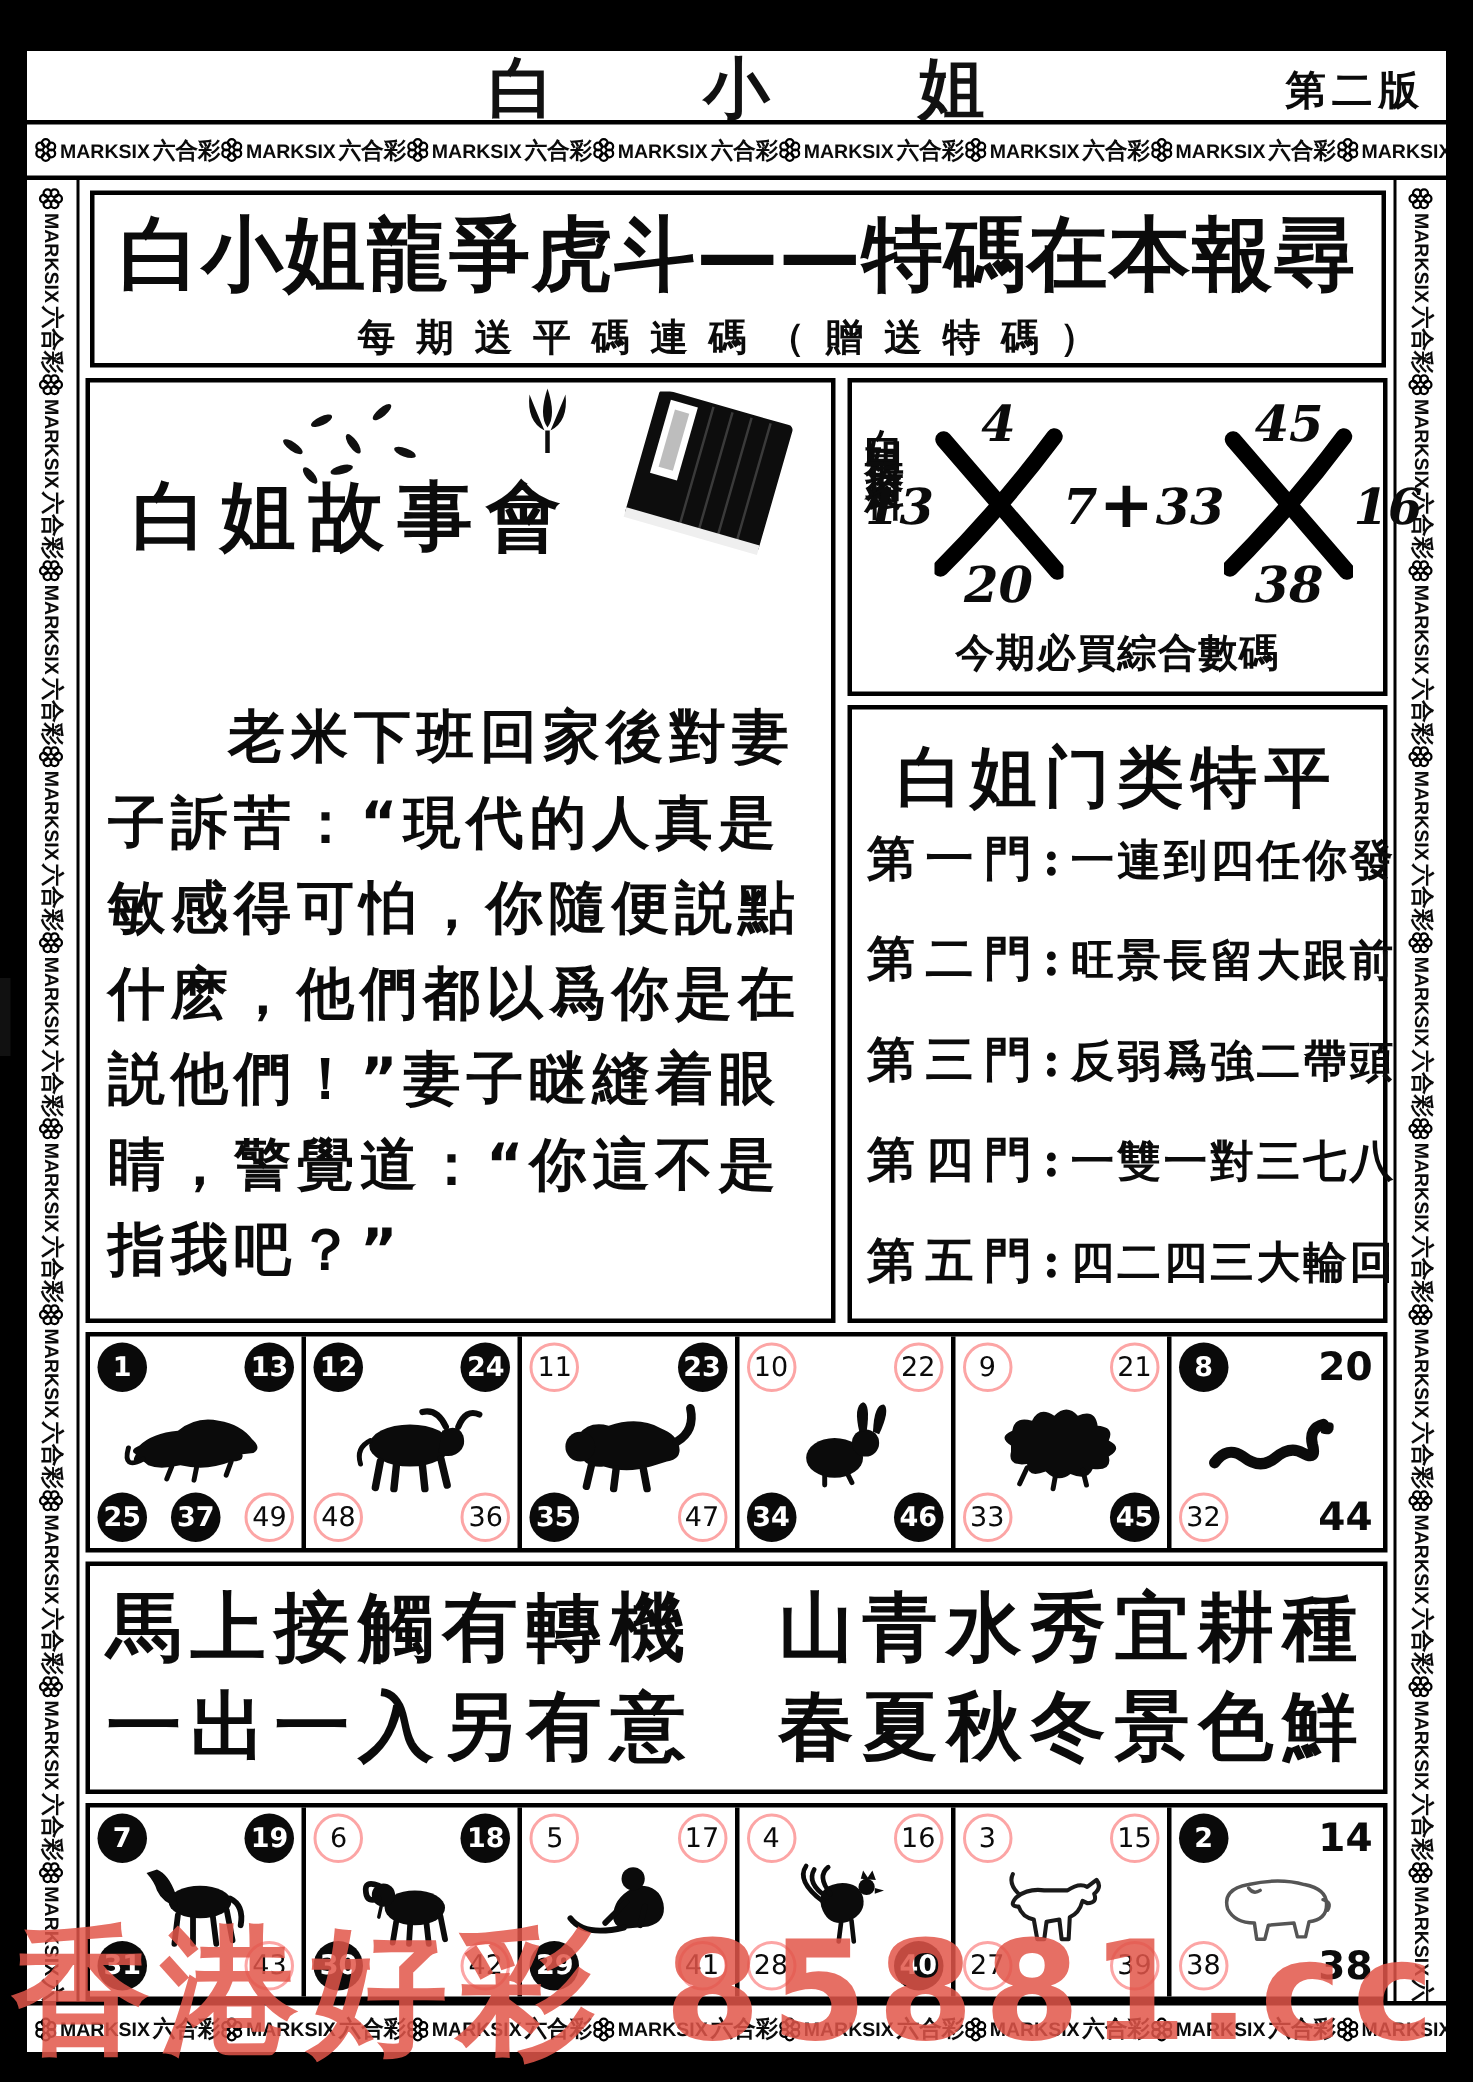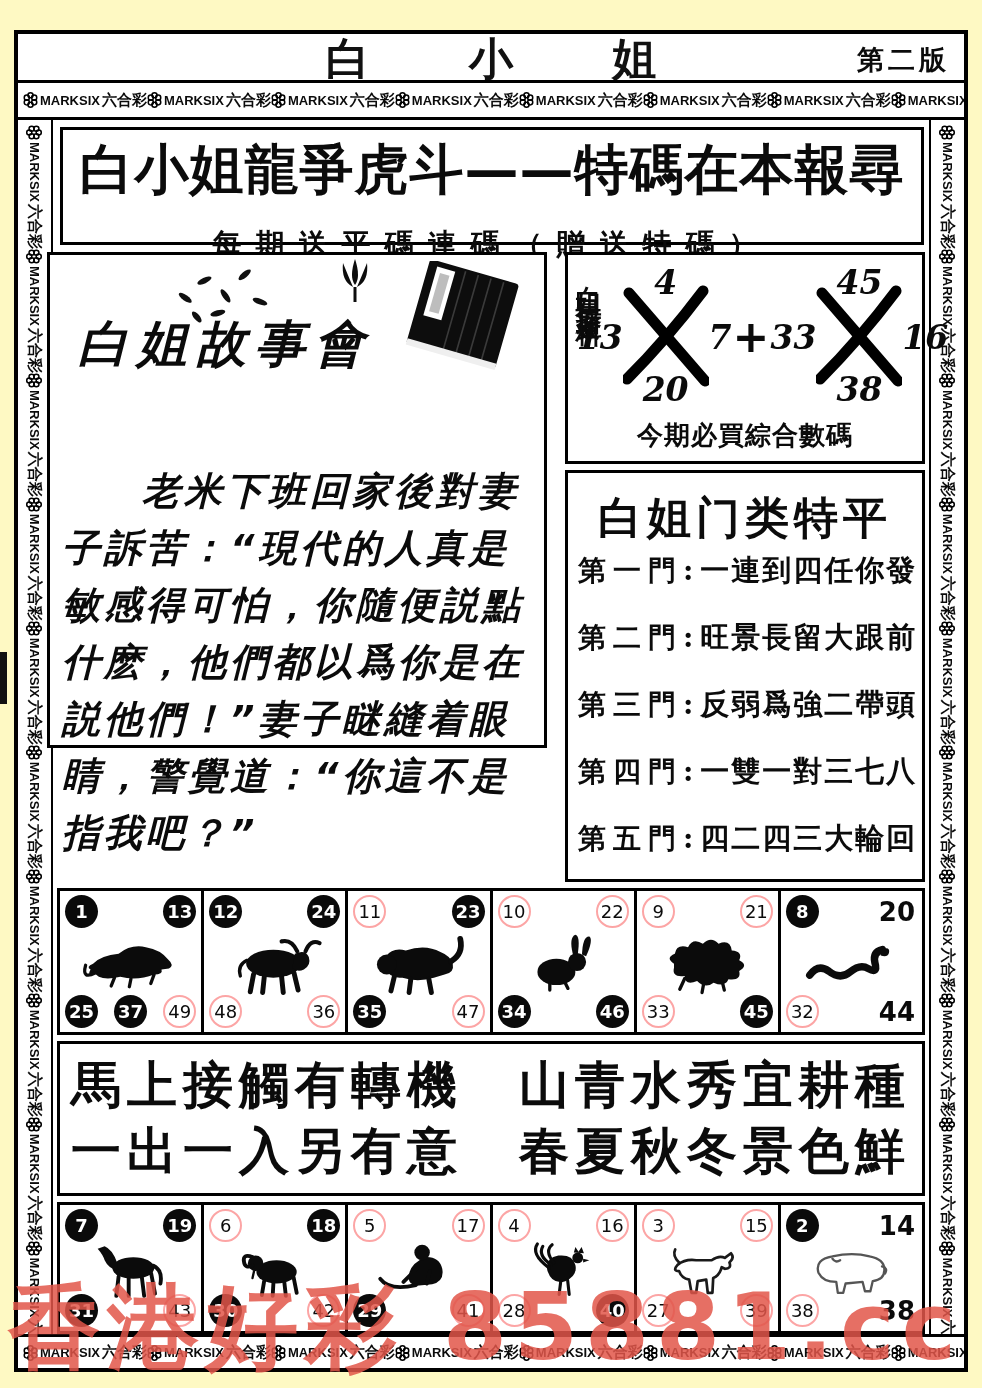--- a/index.html
+++ b/index.html
@@ -1,20 +1,20 @@
 <!DOCTYPE html>
 <html><head>
 <meta charset="utf-8">
 <style>
   * { box-sizing: border-box; margin: 0; padding: 0; }
   html,body { background:#e8e8e4; }
   body { font-family: "DejaVu Sans", sans-serif; }
   #page {
     position: relative; width: 982px; height: 1388px;
-    background: #fef9c3; overflow: hidden; margin: 0 auto;
+    background: #000000; overflow: hidden; margin: 0 auto;
     color:#0b0b0b;
   }
   .frame {
     position:absolute; left:14px; top:30px; width:954px; height:1342px;
     border:4px solid #000; background:#fff;
   }
   
   .title-row { position:absolute; left:0; top:0; width:946px; height:46px; }
   .paper-title {
     position:absolute; left:0; right:0; top:-4px; text-align:center;
@@ -34,23 +34,23 @@
   .strip-flex { display:flex; align-items:center; justify-content:space-between; padding:0 5px; width:100%; height:100%; }
   .strip-rot { position:absolute; left:0; top:0; height:33px; transform-origin:0 0; transform:rotate(90deg) translateY(-33px); display:flex; align-items:center; justify-content:space-between; padding:0 5px; }
   .bunit { display:inline-flex; align-items:center; gap:2px; white-space:nowrap; flex:none; }
   .bunit svg { width:15px; height:18px; display:block; }
   .blatin { font-size:13px; font-weight:600; letter-spacing:0px; font-family:"Liberation Sans", sans-serif; }
   .bcjk { font-size:15px; font-weight:900; }
   
   .box { position:absolute; border:3px solid #000; background:#fff; }
   .headline-box { left:42px; top:93px; width:864px; height:118px; text-align:center; }
   .headline-main { margin-top:4px; font-size:54px; font-weight:900; letter-spacing:1px; white-space:nowrap; }
-  .headline-sub { margin-top:18px; font-size:29px; font-weight:900; letter-spacing:14px; white-space:nowrap; }
+  .headline-sub { margin-top:1px; font-size:25px; font-weight:900; letter-spacing:14px; white-space:nowrap; }
   
-  .story-box { left:29px; top:218px; width:500px; height:496px;font-style:italic; }
+  .story-box { left:39px; top:218px; width:500px; height:630px; }
   .story-deco { position:absolute; left:0; top:0; width:100%; height:125px; }
   .scatter-icon { position:absolute; left:118px; top:4px; width:115px; height:68px; }
   .tulip-icon { position:absolute; left:282px; top:0px; width:46px; height:52px; }
   .book-icon { position:absolute; right:14px; top:6px; width:136px; height:110px; }
   .story-title { position:absolute; left:28px; top:56px; font-size:50px; font-weight:900; letter-spacing:9px; }
   .story-heading { position:absolute; left:32px; top:148px; font-size:42px; font-weight:700; letter-spacing:20px; white-space:nowrap; }
   .story-para { position:absolute; left:12px; top:208px; right:8px; }
   .story-line { font-size:38px; font-weight:600; letter-spacing:4px; line-height:57px; white-space:nowrap; }
   .story-line.indent { text-indent:80px; }
   
@@ -66,21 +66,21 @@
   .cross-group { position:relative; width:86px; height:148px; flex:none; }
   .cross-top { position:absolute; left:0; right:0; top:0; text-align:center; }
   .cross-bottom { position:absolute; left:0; right:0; bottom:2px; text-align:center; }
   .cross-x { position:absolute; left:0; top:22px; width:86px; height:102px; }
   .tips-slogan { position:absolute; left:0; right:0; bottom:8px; text-align:center; font-size:26px; font-weight:900; letter-spacing:1px; white-space:nowrap; }
   
   .gates-box { left:547px; top:436px; width:360px; height:412px; }
   .gates-title { margin-top:16px; text-align:center; font-size:44px; font-weight:800; letter-spacing:5px; white-space:nowrap; }
   .gates-list { position:absolute; left:10px; right:8px; top:78px; }
   .gate-row { display:flex; align-items:baseline; height:67px; }
-  .gate-label { font-size:28px; font-weight:700; letter-spacing:7px; white-space:nowrap; font-family:"DejaVu Serif", serif; }
+  .gate-label { font-size:32px; font-weight:700; letter-spacing:7px; white-space:nowrap; font-family:"DejaVu Serif", serif; }
   .gate-text { font-size:29px; font-weight:600; letter-spacing:2px; white-space:nowrap; font-family:Liberation Mono, monospace; }
   
   .zrow { position:absolute; left:39px; width:868px; border:3px solid #000; display:flex; background:#fff; }
   .zrow1 { top:854px; height:147px; }
   .zrow2 { top:1168px; height:132px; }
   .zcell { position:relative; flex:1 1 0; border-right:3px solid #000; overflow:hidden; }
   .zcell:last-child { border-right:none; }
   .znums { position:absolute; left:5px; right:5px; display:flex; justify-content:space-between; align-items:center; }
   .znums.top { top:4px; } .znums.bottom { bottom:4px; }
   .zn { display:flex; align-items:center; justify-content:center; }

